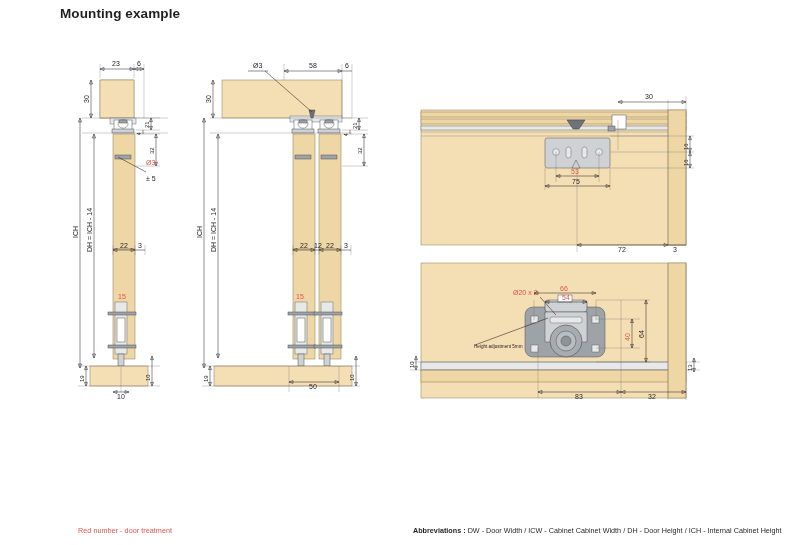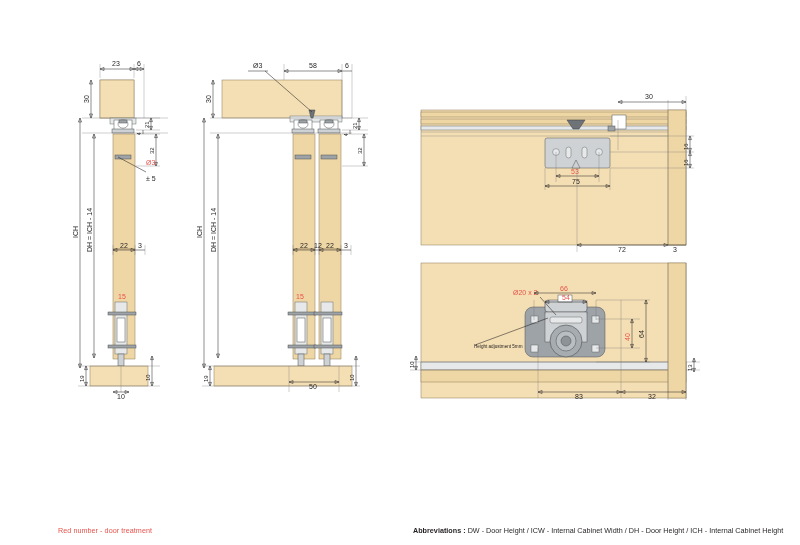--- a/index.html
+++ b/index.html
@@ -7,21 +7,21 @@
     width:800px;height:545px;background:#ffffff;
     font-family:"Liberation Sans", sans-serif;
     color:#231f20;overflow:hidden;position:relative;
   }
   .page{position:absolute;inset:0;}
   #page-title{
     position:absolute;left:60px;top:6px;
     font-size:13.5px;font-weight:bold;letter-spacing:.1px;
   }
   .note-red{
-    position:absolute;left:58px;top:526px;
+    position:absolute;left:78px;top:526px;
     font-size:7.2px;color:#e8524a;letter-spacing:.05px;
   }
   .abbrev{
     position:absolute;left:413px;top:526px;
     font-size:7.2px;color:#231f20;letter-spacing:.02px;white-space:nowrap;
   }
   .abbrev b{font-weight:bold;margin-top:36px;}
   svg{position:absolute;left:0;top:0;}
   .lbl{font-family:"Liberation Sans",sans-serif;font-size:7px;fill:#231f20;}
   .lbl.sm{font-size:6px;}
@@ -36,20 +36,21 @@
   .metal-l{fill:#e6e8ea;stroke:#5a5e61;stroke-width:.45;}
   .white{fill:#ffffff;stroke:#4c4f52;stroke-width:.5;}
   .dark{fill:#6e7377;stroke:#3b3e41;stroke-width:.5;}
   .lead{stroke:#231f20;stroke-width:.55;fill:none;}
 </style>
 </head>
 <body>
 
 <div class="page">
 
+  <div id="page-title">Mounting example</div>
 
   <svg width="800" height="545">
 
     <g>
 
       <rect class="wood" x="100" y="80" width="34" height="38"></rect>
 
       <rect class="wood" x="100" y="80" width="34" height="38"></rect>
 
       <rect class="metal-l" x="110" y="118" width="26" height="6"></rect>
@@ -371,16 +372,16 @@
       <path class="dim" d="M621 392 l4 -1.6 v3.2 z M686 392 l-4 -1.6 v3.2 z" fill="#231f20"></path>
       <text class="lbl" x="575" y="399">83</text>
       <text class="lbl" x="648" y="399">32</text>
     </g>
   </svg>
 
   <div class="note-red">Red number - door treatment</div>
 
   <div class="abbrev">
     <b>Abbreviations :</b>
-    <span>DW - Door Height / ICW - Internal Cabinet Width / DH - Door Height / ICH - Internal Cabinet Height</span>
+    <span>DW - Door Width / ICW - Cabinet Cabinet Width / DH - Door Height / ICH - Internal Cabinet Height</span>
   </div>
 
 </div>
 
 </body></html>

